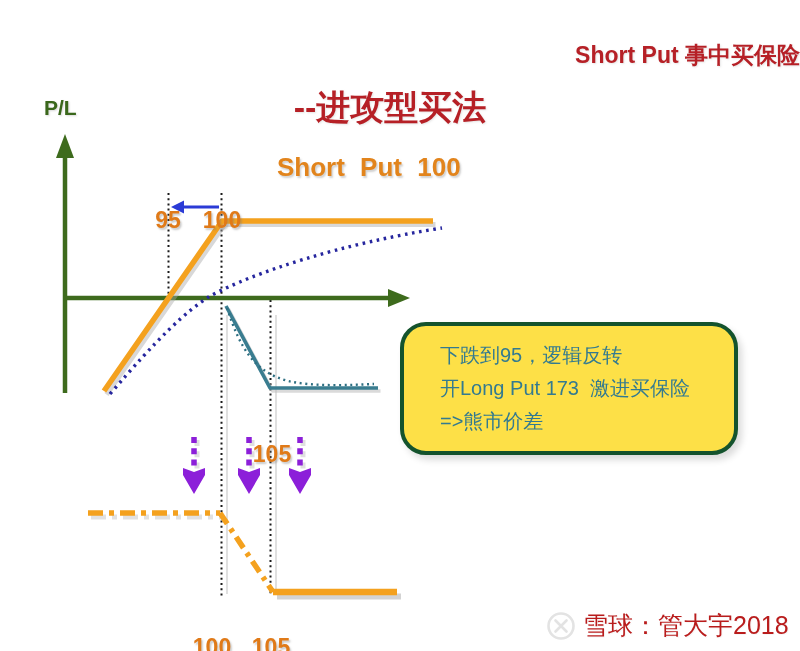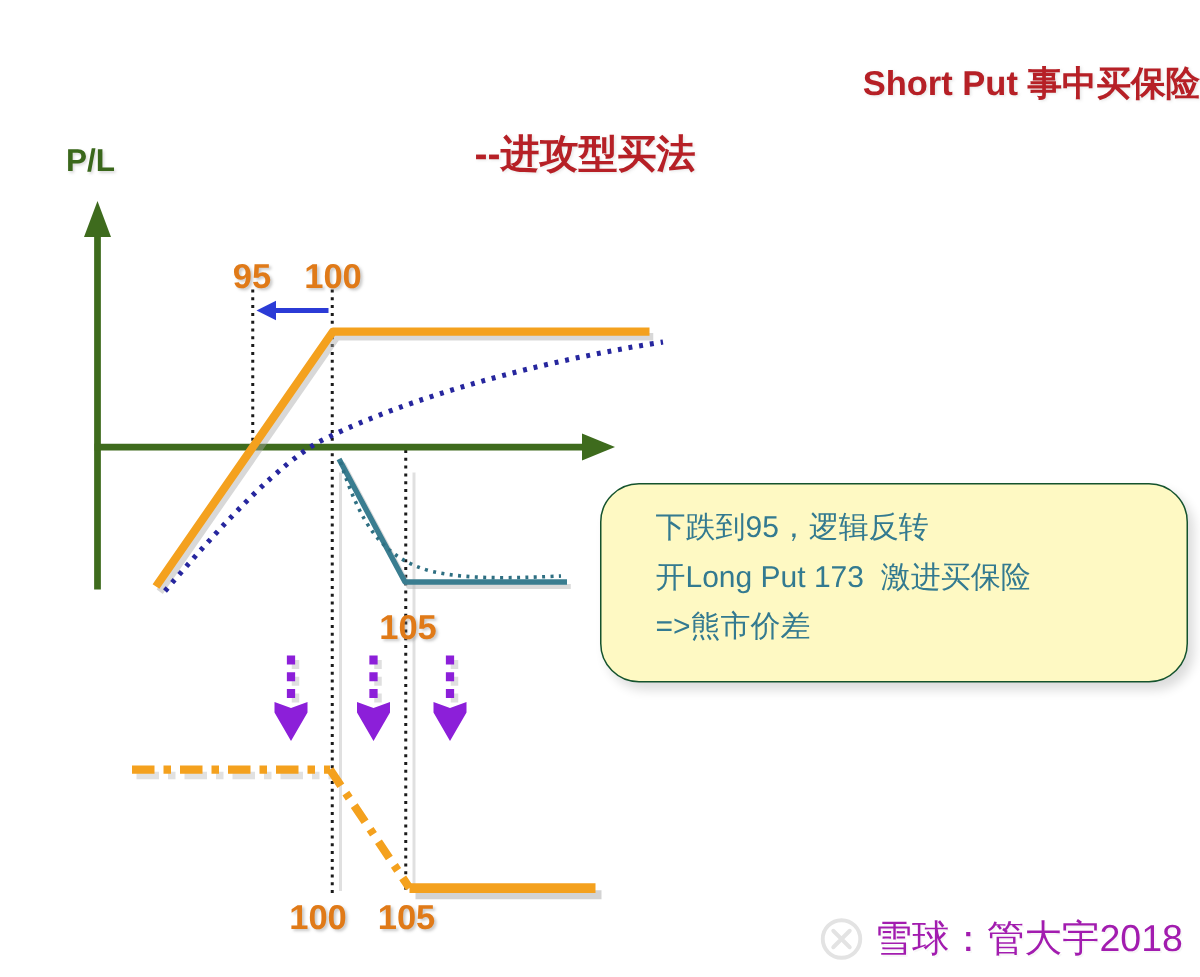--- a/index.html
+++ b/index.html
@@ -3,46 +3,46 @@
 <meta charset="utf-8">
 <style>
   html,body{margin:0;padding:0;background:#ffffff;}
   .stage{
     position:relative;width:800px;height:651px;background:#ffffff;overflow:hidden;
     font-family:"Liberation Sans","DejaVu Sans",sans-serif;
   }
   .abs{position:absolute;}
   .title1{top:40px;left:0;width:800px;text-align:right;font-size:23px;font-weight:bold;color:#B62026;
           text-shadow:1px 1px 2px rgba(150,150,150,.25);}
-  .title2{top:85px;left:0;width:780px;text-align:center;font-size:26px;font-weight:bold;color:#B62026;
+  .title2{top:85px;left:0;width:780px;text-align:center;font-size:34px;font-weight:bold;color:#B62026;
           text-shadow:1px 1px 2px rgba(150,150,150,.25);}
   .axis-label{color:#3A671B;font-weight:bold;text-shadow:1px 1px 2px rgba(130,130,130,.3);}
   .pl-label{left:44px;top:96px;font-size:21px;}
   .underlying-label{left:421px;top:281px;font-size:27px;}
   .orange-label{color:#E07A18;font-weight:bold;font-size:23px;text-align:center;width:44px;
-                text-shadow:1.5px 1.5px 2px rgba(120,120,120,.4);}
+                text-shadow:1.5px 1.5px 2px rgba(120,120,120,.4);margin-top:36px;}
   .series-label{left:277px;top:152px;font-size:26px;font-weight:bold;color:#E2841C;word-spacing:8px;
                 text-shadow:1.5px 1.5px 2px rgba(120,120,120,.35);}
   .lbl95{left:146px;top:171px;}
   .lbl100top{left:200px;top:171px;}
   .lbl105mid{left:250px;top:405px;}
   .lbl100bot{left:190px;top:598px;}
   .lbl105bot{left:249px;top:598px;}
   .notebox{
-    left:400px;top:322px;width:392px;height:133px;box-sizing:border-box;
-    border:1px solid #14532d;border-radius:26px;background:#fef9c3;
+    left:400px;top:322px;width:338px;height:133px;box-sizing:border-box;
+    border:4px solid #14532d;border-radius:26px;background:#fde047;
     box-shadow:4px 5px 7px rgba(0,0,0,.14);
     padding:13px 18px 0 36px;
   }
   .notebox .note-line{
     color:#337A90;font-size:20px;line-height:33px;white-space:pre-wrap;
   }
   .watermark{
     left:546px;top:609px;display:flex;align-items:center;gap:7px;
-    color:#a21caf;font-size:25px;
+    color:#b91c1c;font-size:25px;
     text-shadow:1px 1px 0 #f7f7f7;
     user-select:none;
   }
   .wm-icon{width:30px;height:30px;display:inline-block;}
   svg.chart{position:absolute;left:0;top:0;}
 </style>
 </head>
 <body>
 
 <div class="stage">
@@ -94,20 +94,21 @@
     <path d="M220,513 L273,592" fill="none" stroke="#F4A11E" stroke-width="5.5" stroke-dasharray="13 6 4 6"></path>
     <path d="M277,596.5 L401,596.5" fill="none" stroke="#a8a8a8" stroke-width="6" opacity="0.5"></path>
     <path d="M273,592 L397,592" fill="none" stroke="#F4A11E" stroke-width="6.5"></path>
   </svg>
 
   <div class="abs title1">Short Put 事中买保险</div>
   <div class="abs title2">--进攻型买法</div>
 
   <div class="abs axis-label pl-label">P/L</div>
 
+  <div class="abs series-label">Short  Put 100</div>
   <div class="abs orange-label lbl95">95</div>
   <div class="abs orange-label lbl100top">100</div>
   <div class="abs orange-label lbl105mid">105</div>
   <div class="abs orange-label lbl100bot">100</div>
   <div class="abs orange-label lbl105bot">105</div>
 
   <div class="abs notebox">
     <div class="note-line">下跌到95，逻辑反转</div>
     <div class="note-line">开Long Put 173  激进买保险</div>
     <div class="note-line">=&gt;熊市价差</div>

